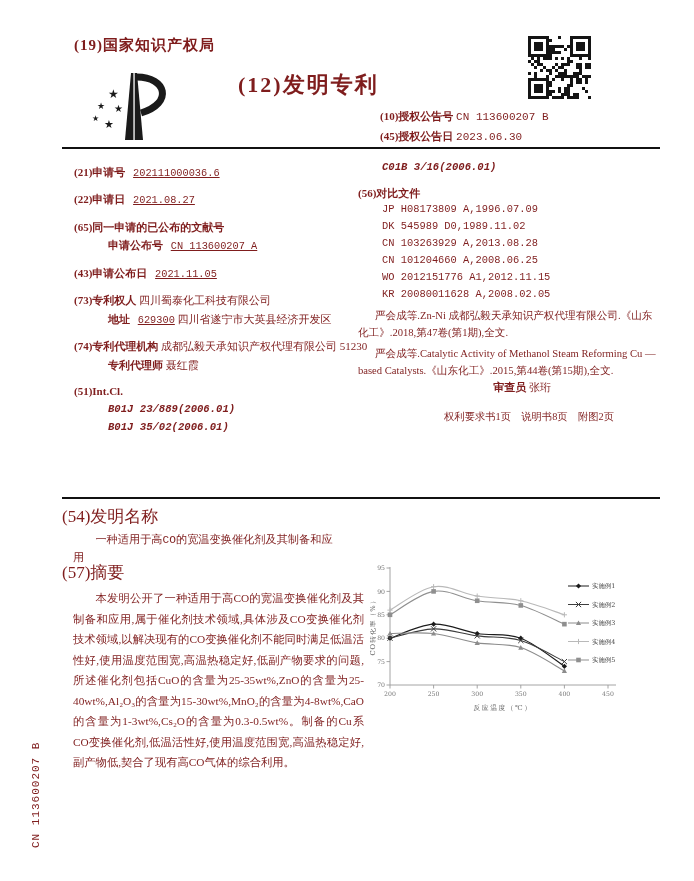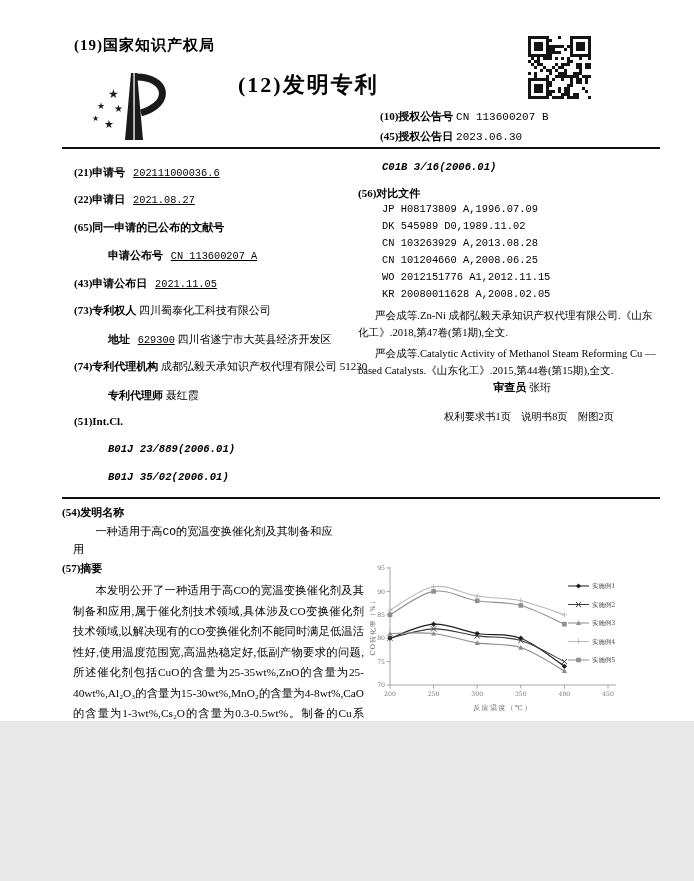--- a/index.html
+++ b/index.html
@@ -1,47 +1,47 @@
 <!DOCTYPE html>
 <html><head>
 <meta charset="utf-8">
 <style>
   html,body{margin:0;padding:0;background:#e8e8e8;}
   .sheet{
-    position:relative;width:694px;height:721px;background:#ffffff;
-    font-family:"Liberation Serif","DejaVu Serif",serif;color:#000000;
+    position:relative;width:694px;height:881px;background:#ffffff;
+    font-family:"Liberation Serif","DejaVu Serif",serif;color:#7f1d1d;
     overflow:hidden;margin:0 auto;
   }
   .b{font-weight:bold;}
   .v{font-family:"Liberation Mono","DejaVu Sans Mono",monospace;font-size:10.3px;}
   .abs{position:absolute;}
   
   .office{left:74px;top:36px;font-size:15px;font-weight:bold;letter-spacing:1px;}
   .doc-type{left:238px;top:70px;font-size:22px;font-weight:bold;letter-spacing:2px;}
   .pub-block{left:380px;top:107px;width:280px;text-align:left;font-size:11px;line-height:1.75;}
   .pub-block .v{font-size:11px;}
   .rule{background:#111;height:2px;left:62px;width:598px;}
   
   .col{position:absolute;font-size:11px;line-height:1.5;}
   .col-left{left:74px;top:154px;width:296px;}
   .col-right{left:358px;top:152px;width:304px;}
   .row{margin-top:10px;}
   .row .v{margin-left:5px;text-decoration:underline;}
-  .indent{padding-left:34px;margin-top:12px;}
+  .indent{padding-left:34px;margin-top:2px;}
   .w-addr{max-width:232px;}
   .w-inv{max-width:250px;}
   .w-agy{max-width:252px;}
   .itcode{font-family:"Liberation Mono","DejaVu Sans Mono",monospace;font-style:italic;font-weight:bold;font-size:10.6px;}
   .refline{padding-left:24px;font-family:"Liberation Mono","DejaVu Sans Mono",monospace;font-size:10.4px;line-height:1.63;}
   .note{margin-top:5px;text-indent:1.6em;font-size:10.6px;line-height:1.56;}
   .examiner-row{padding-left:24px;text-align:center;}
   .pages-row{margin-top:13px;padding-left:38px;font-size:10.3px;text-align:center;}
   
   .sec54{left:62px;top:505px;width:300px;font-size:11px;}
-  .sec54 .label,.sec57 .label{font-weight:bold;font-size:11px;}
+  .sec54 .label,.sec57 .label{font-weight:normal;font-size:17px;}
   .title-text{margin-top:3px;margin-left:11px;width:268px;text-indent:2em;line-height:1.62;font-size:11.2px;font-family:Liberation Mono, monospace;}
   .sec57{left:62px;top:561px;width:302px;font-size:11px;}
   .abstract{margin-top:4px;margin-left:11px;width:291px;text-indent:2em;line-height:1.82;font-size:11.3px;text-align:justify;}
   
   .side-code{
     left:30px;top:848px;transform:rotate(-90deg);transform-origin:0 0;
     font-family:"Liberation Mono","DejaVu Sans Mono",monospace;font-size:11px;letter-spacing:1px;white-space:nowrap;
   }
   
   .chart-wrap{left:370px;top:554px;width:310px;height:178px;}

